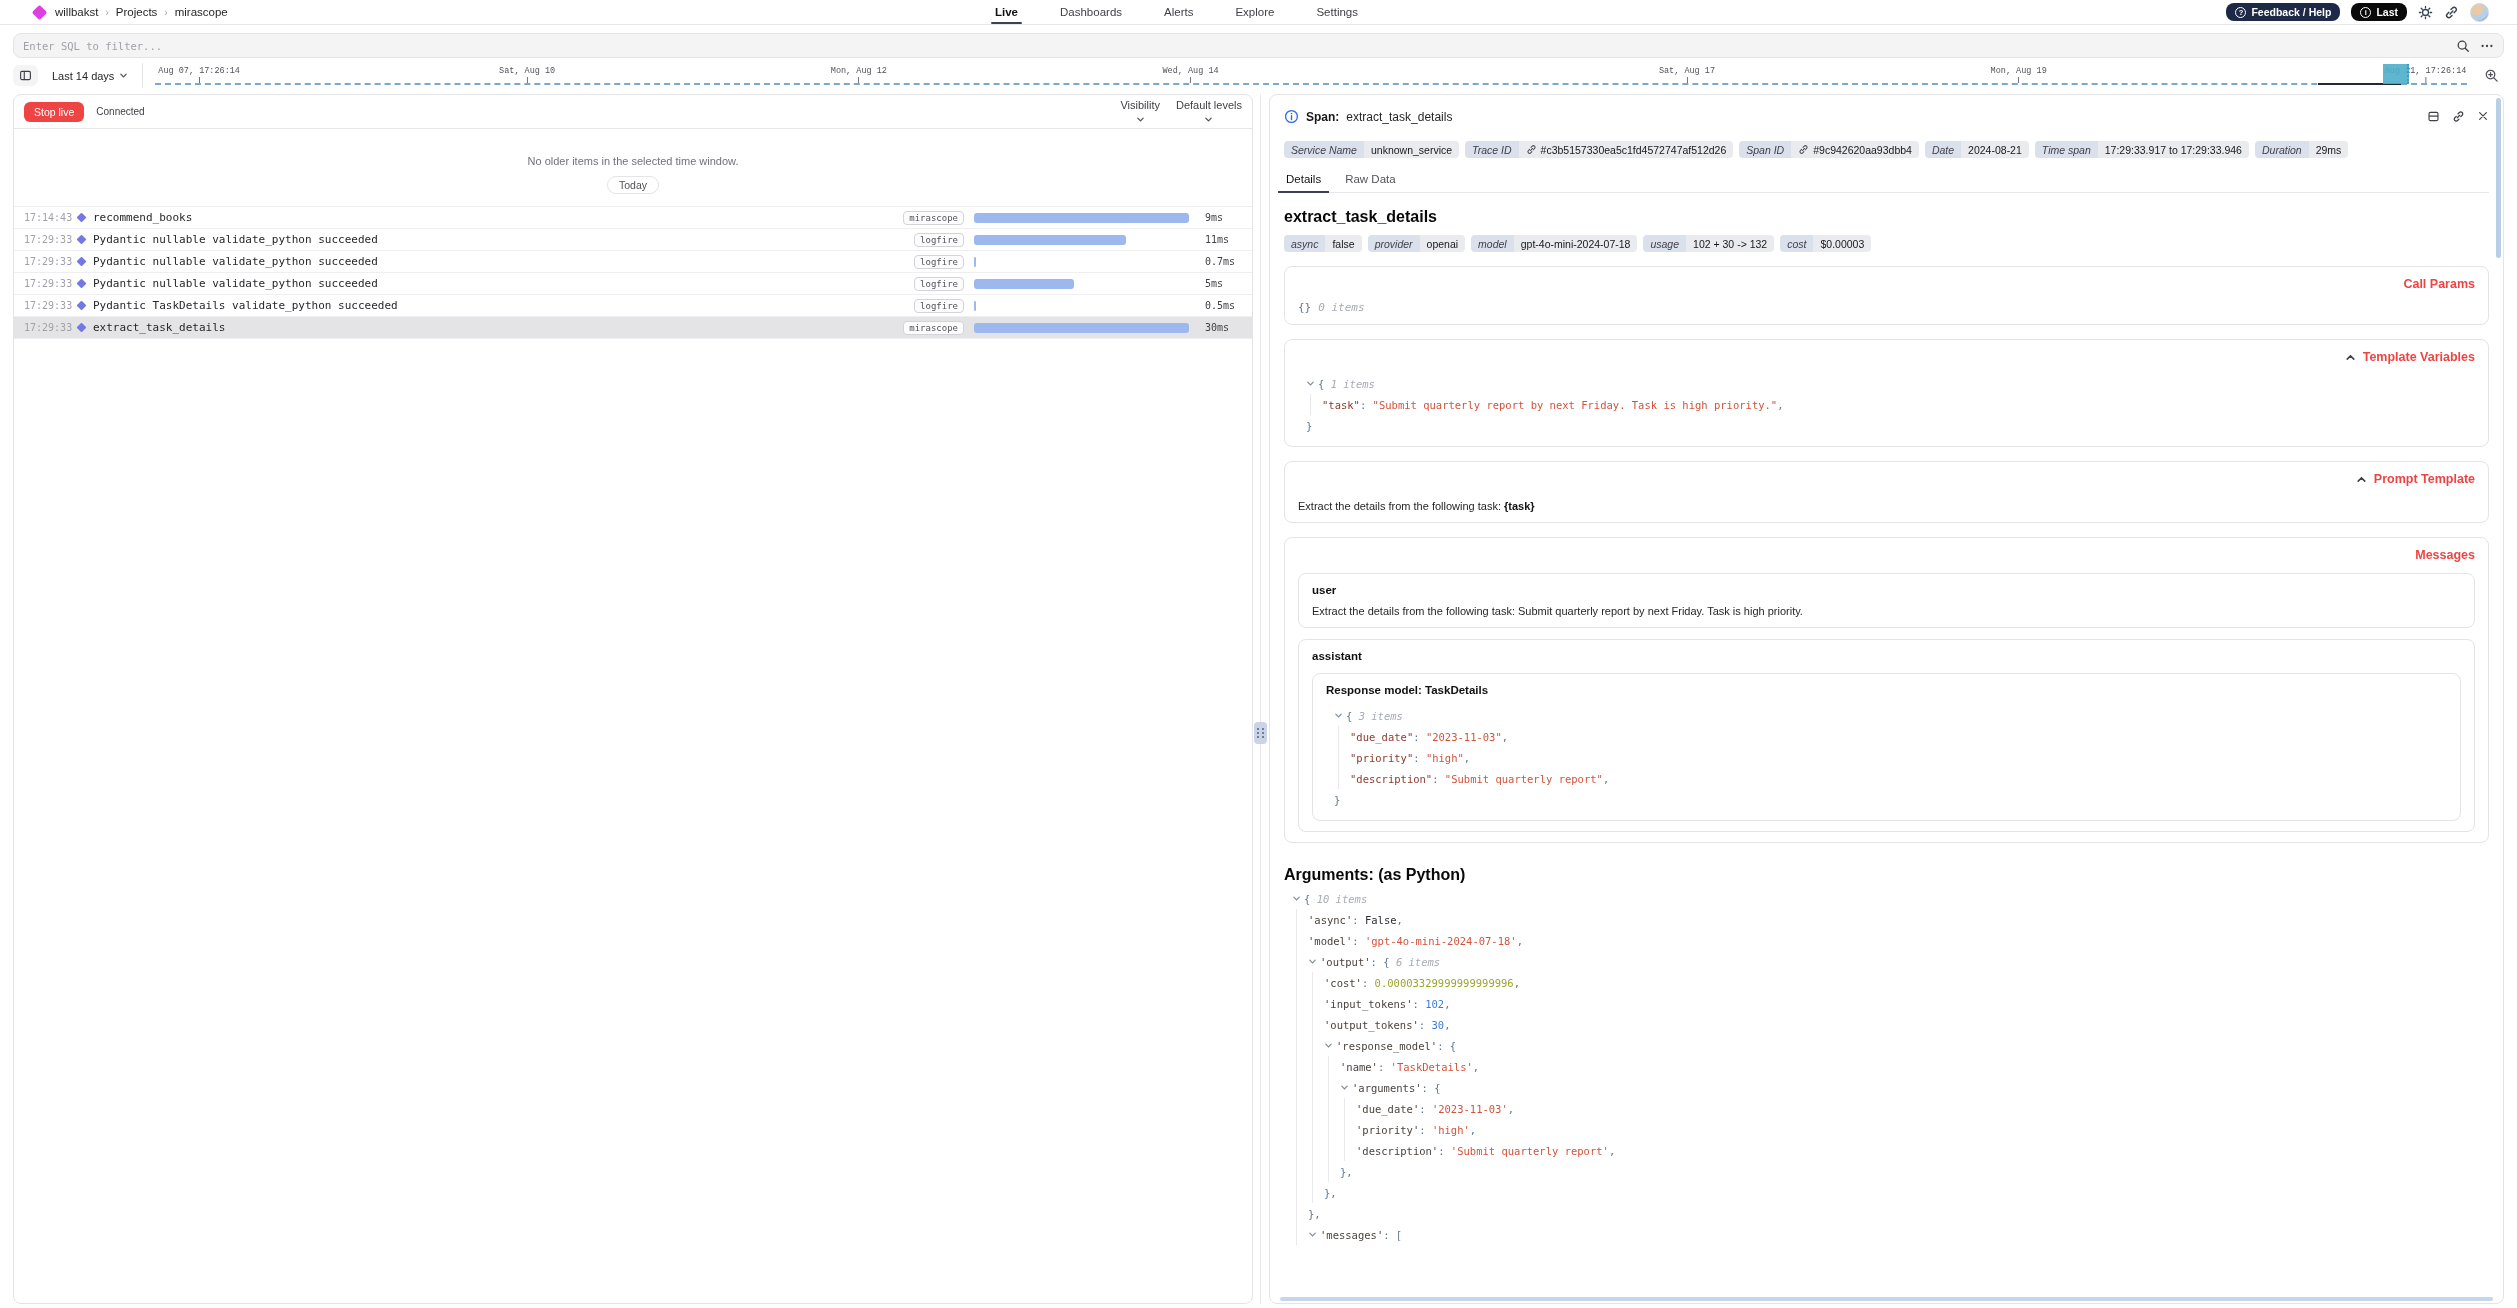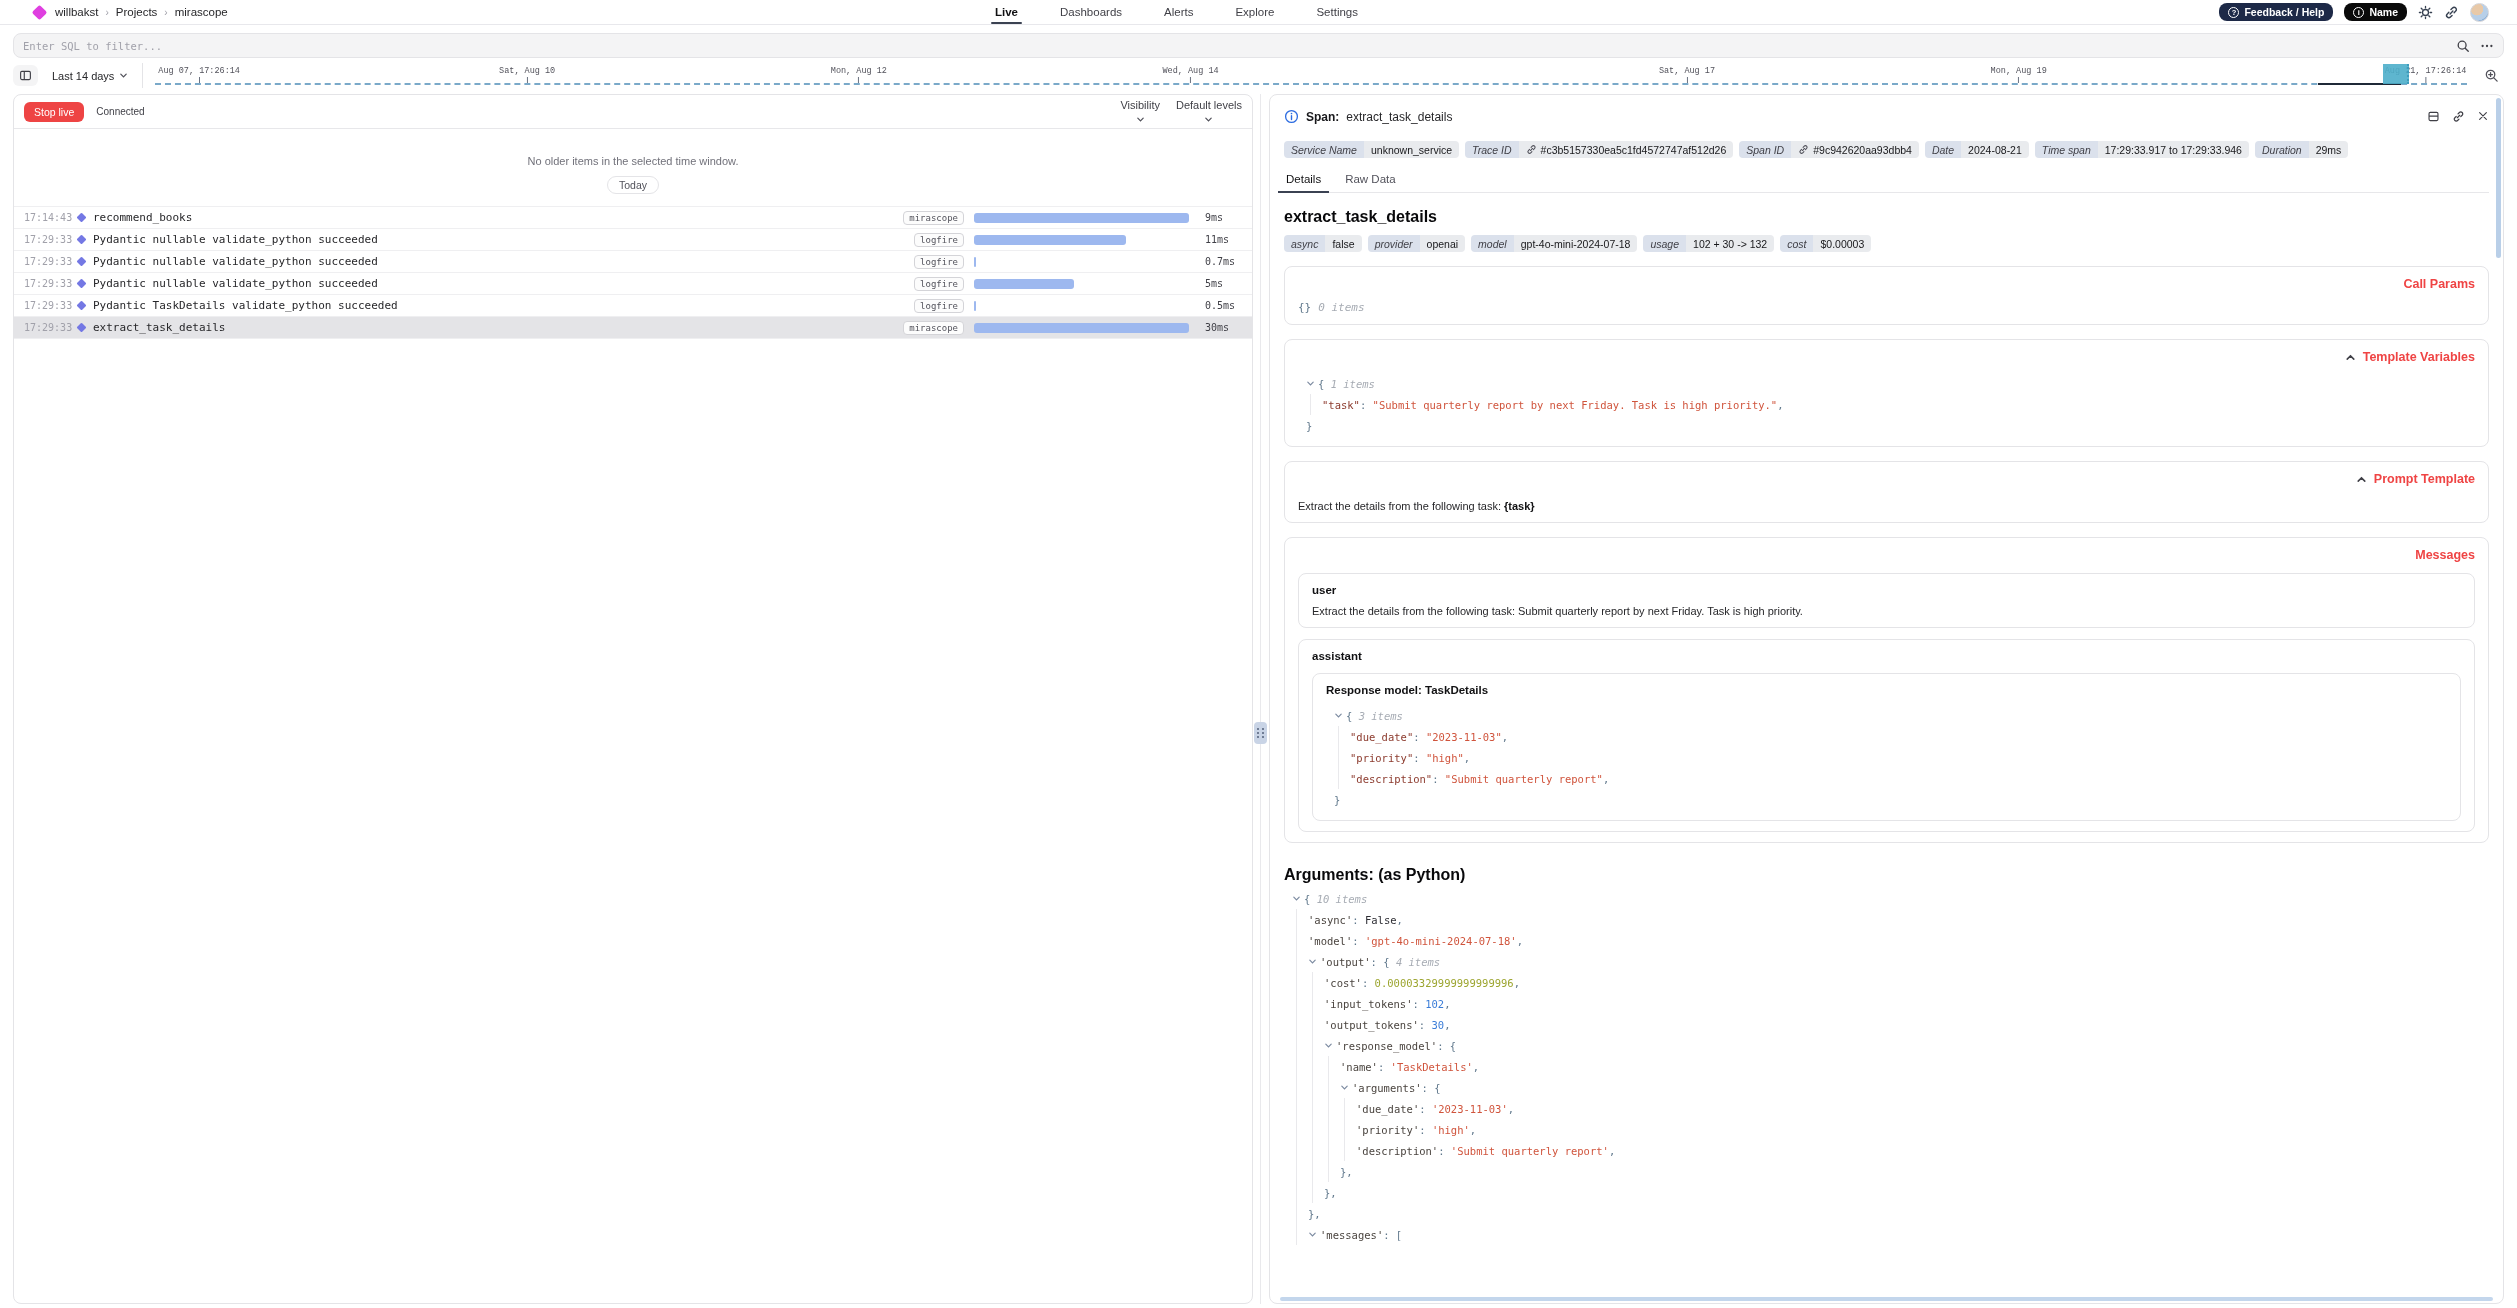--- a/index.html
+++ b/index.html
@@ -145,21 +145,21 @@
       <span class="nav-tab">Explore</span>
       <span class="nav-tab">Settings</span>
   </div>
   <div class="nav-right">
     <span class="pill-btn navy">
       <span class="circ-ic">?</span>
       <span>Feedback / Help</span>
     </span>
     <span class="pill-btn black">
       <span class="circ-ic">i</span>
-      <span>Name</span>
+      <span>Last</span>
     </span>
     <span class="ghost-ic">
       <svg width="15" height="15" viewBox="0 0 16 16" fill="none" stroke="#374151" stroke-width="1.4" stroke-linecap="round">
         <circle cx="8" cy="8" r="3.2"></circle>
           <path d="M8 1.5v1.6M8 12.9v1.6M1.5 8h1.6M12.9 8h1.6M3.4 3.4l1.1 1.1M11.5 11.5l1.1 1.1M12.6 3.4l-1.1 1.1M4.5 11.5l-1.1 1.1"></path>
       </svg>
     </span>
     <span class="ghost-ic">
       <svg width="15" height="15" viewBox="0 0 16 16" fill="none" stroke="#374151" stroke-width="1.5" stroke-linecap="round">
         <path d="M6.5 9.5l3-3M5.2 7.8L3.5 9.5a2.4 2.4 0 0 0 3.4 3.4l1.7-1.7M10.8 8.2l1.7-1.7a2.4 2.4 0 0 0-3.4-3.4L7.4 4.8"></path>
@@ -543,21 +543,21 @@
 
     <h2 class="args-h">Arguments: (as Python)</h2>
     <div class="codetree" style="margin-top:4px;">
         <div class="cline" style="padding-left: 8px;"><svg class="chev" width="9" height="9" viewBox="0 0 10 10" fill="none" stroke="#7b8aa0" stroke-width="1.3" stroke-linecap="round">
             <path d="M2 3.5l3 3 3-3"></path>
           </svg><span class="tk-punc">{ </span><span class="tk-meta">10 items</span></div>
         <div class="cline" style="padding-left: 24px;"><span class="guide" style="left: 12px;"></span><span class="tk-pkey">'async'</span><span class="tk-punc">: </span><span class="tk-plain">False</span><span class="tk-punc">,</span></div>
         <div class="cline" style="padding-left: 24px;"><span class="guide" style="left: 12px;"></span><span class="tk-pkey">'model'</span><span class="tk-punc">: </span><span class="tk-str">'gpt-4o-mini-2024-07-18'</span><span class="tk-punc">,</span></div>
         <div class="cline" style="padding-left: 24px;"><span class="guide" style="left: 12px;"></span><svg class="chev" width="9" height="9" viewBox="0 0 10 10" fill="none" stroke="#7b8aa0" stroke-width="1.3" stroke-linecap="round">
             <path d="M2 3.5l3 3 3-3"></path>
-          </svg><span class="tk-pkey">'output'</span><span class="tk-punc">: { </span><span class="tk-meta">4 items</span></div>
+          </svg><span class="tk-pkey">'output'</span><span class="tk-punc">: { </span><span class="tk-meta">6 items</span></div>
         <div class="cline" style="padding-left: 40px;"><span class="guide" style="left: 12px;"></span><span class="guide" style="left: 28px;"></span><span class="tk-pkey">'cost'</span><span class="tk-punc">: </span><span class="tk-float">0.00003329999999999996</span><span class="tk-punc">,</span></div>
         <div class="cline" style="padding-left: 40px;"><span class="guide" style="left: 12px;"></span><span class="guide" style="left: 28px;"></span><span class="tk-pkey">'input_tokens'</span><span class="tk-punc">: </span><span class="tk-num">102</span><span class="tk-punc">,</span></div>
         <div class="cline" style="padding-left: 40px;"><span class="guide" style="left: 12px;"></span><span class="guide" style="left: 28px;"></span><span class="tk-pkey">'output_tokens'</span><span class="tk-punc">: </span><span class="tk-num">30</span><span class="tk-punc">,</span></div>
         <div class="cline" style="padding-left: 40px;"><span class="guide" style="left: 12px;"></span><span class="guide" style="left: 28px;"></span><svg class="chev" width="9" height="9" viewBox="0 0 10 10" fill="none" stroke="#7b8aa0" stroke-width="1.3" stroke-linecap="round">
             <path d="M2 3.5l3 3 3-3"></path>
           </svg><span class="tk-pkey">'response_model'</span><span class="tk-punc">: {</span></div>
         <div class="cline" style="padding-left: 56px;"><span class="guide" style="left: 12px;"></span><span class="guide" style="left: 28px;"></span><span class="guide" style="left: 44px;"></span><span class="tk-pkey">'name'</span><span class="tk-punc">: </span><span class="tk-str">'TaskDetails'</span><span class="tk-punc">,</span></div>
         <div class="cline" style="padding-left: 56px;"><span class="guide" style="left: 12px;"></span><span class="guide" style="left: 28px;"></span><span class="guide" style="left: 44px;"></span><svg class="chev" width="9" height="9" viewBox="0 0 10 10" fill="none" stroke="#7b8aa0" stroke-width="1.3" stroke-linecap="round">
             <path d="M2 3.5l3 3 3-3"></path>
           </svg><span class="tk-pkey">'arguments'</span><span class="tk-punc">: {</span></div>

